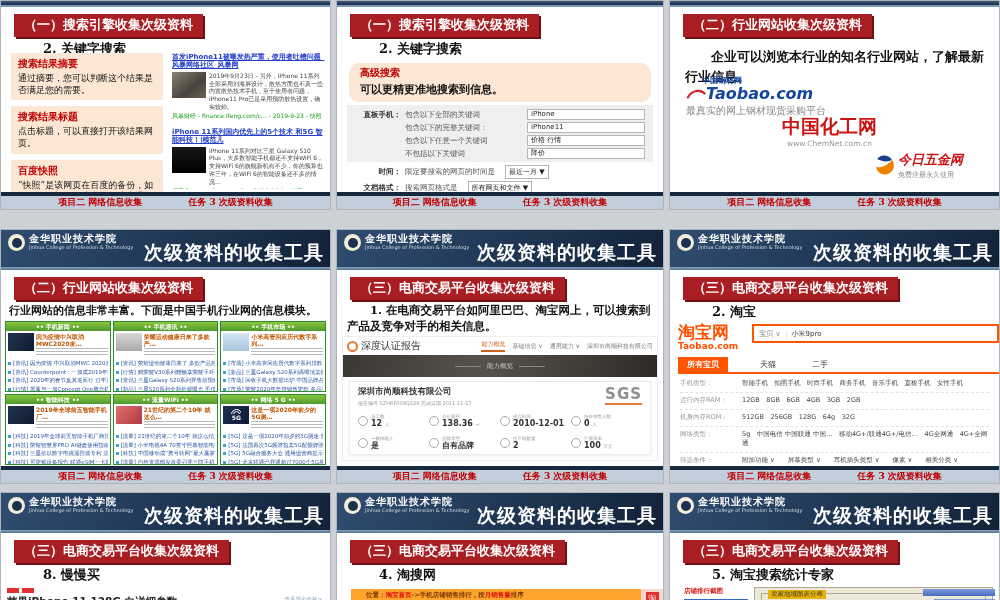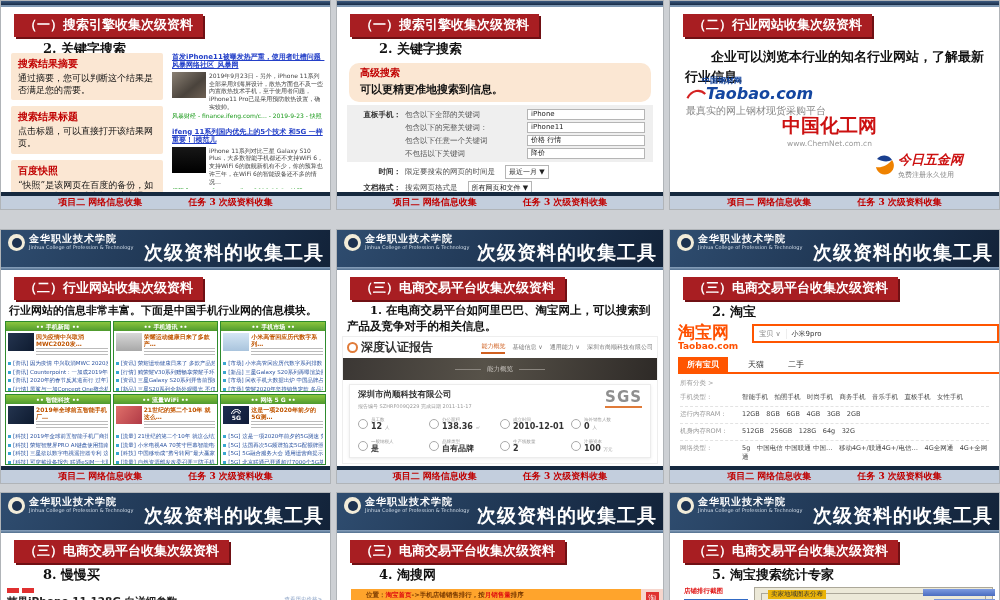--- a/index.html
+++ b/index.html
@@ -67,21 +67,21 @@
   .rdot.on::after{content:"";position:absolute;left:1px;top:1px;width:4px;height:4px;border-radius:50%;background:#444;}
   
   .s3body{margin:10px 15px 0;font-size:13px;font-weight:bold;color:#111;line-height:1.55;text-indent:2em;
           font-family:"DejaVu Serif","Liberation Serif",serif;}
   .steel{position:absolute;left:16px;top:74px;}
   .steel-top{display:flex;align-items:flex-end;gap:2px;}
   .steel-badge{color:#1446a0;font-weight:bold;font-size:8px;margin-left:16px;}
   .steel-brand{color:#1446a0;font-weight:bold;font-style:italic;font-size:16px;line-height:1;display:flex;align-items:center;}
   .steel-tag{color:#888;font-size:10px;margin-top:2px;}
   .chem{position:absolute;left:112px;top:116px;text-align:center;}
-  .chem-brand{color:#cc1111;font-weight:bold;font-size:19px;line-height:1.1;font-family:Liberation Mono, monospace;}
+  .chem-brand{color:#cc1111;font-weight:bold;font-size:19px;line-height:1.1;font-family:Liberation Sans, sans-serif;}
   .chem-url{color:#999;font-size:7.5px;margin-top:1px;}
   .hw{position:absolute;left:204px;top:148px;display:flex;gap:4px;align-items:center;}
   .hw-txt .hw-brand{color:#cc1111;font-weight:bold;font-size:13px;font-style:italic;font-family:"DejaVu Serif","Liberation Serif",serif;}
   .hw-txt .hw-tag{color:#888;font-size:7px;margin-top:1px;}
   
   .s4body{margin:3px 8px 0;font-size:11px;font-weight:bold;color:#111;font-family:"DejaVu Serif","Liberation Serif",serif;white-space:nowrap;}
   .modgrid{margin:3px 4px 0;display:grid;grid-template-columns:1fr 1fr 1fr;gap:2px;}
   .mod{border:1px solid #2e8b2e;background:#fff;height:69px;overflow:hidden;}
   .mod-h{height:9px;line-height:9px;background:linear-gradient(#8cc63f,#4e9a2e);color:#fff;
          font-size:6px;font-weight:bold;text-align:center;white-space:nowrap;}
@@ -102,21 +102,21 @@
   .mlist{list-style:none;margin:1px 0 0;padding:0 2px;}
   .mlist li{display:flex;align-items:center;gap:2px;font-size:5.5px;color:#2a52a0;line-height:1.55;
             white-space:nowrap;overflow:hidden;}
   .mlist .bullet{width:3px;height:3px;background:#3aa6d0;flex:0 0 auto;}
   
   .s5body{margin:2px 10px 0;font-size:11.5px;font-weight:bold;color:#111;line-height:1.4;text-indent:2em;
           font-family:"DejaVu Serif","Liberation Serif",serif;}
   .rep{margin:2px 5px 0;border:1px solid #eee;}
   .rep-head{display:flex;align-items:center;padding:2px 4px;gap:3px;}
   .rep-dot{width:7px;height:7px;border:2px solid #e07b39;border-radius:50%;flex:0 0 auto;}
-  .rep-brand{font-size:12px;font-weight:bold;color:#333;}
+  .rep-brand{font-size:10px;font-weight:normal;color:#333;}
   .rep-tabs{margin-left:auto;display:flex;gap:7px;align-items:center;}
   .rep-tab{font-size:6px;color:#777;white-space:nowrap;}
   .rep-tab.on{color:#d06020;border-bottom:2px solid #d06020;padding-bottom:1px;}
   .rep-banner{height:22px;background:linear-gradient(100deg,#3b3734,#575249 45%,#2e2a27);
               color:#cbc7c2;display:flex;align-items:center;justify-content:center;gap:6px;font-size:6.5px;}
   .rep-banner .line{width:26px;height:1px;background:#8b867f;}
   .rep-card{margin:4px 6px 5px;border:1px solid #ececec;box-shadow:0 1px 3px rgba(0,0,0,.08);padding:4px 8px;position:relative;}
   .rc-name{font-size:8.5px;font-weight:bold;color:#333;}
   .rc-meta{font-size:5px;color:#9a9a9a;margin-top:2px;}
   .sgs{position:absolute;right:8px;top:4px;font-size:15px;font-weight:bold;color:#8f8f8f;letter-spacing:1px;
@@ -127,21 +127,21 @@
   .stat .lb{font-size:4.5px;color:#9a9a9a;display:block;}
   .stat .vl{font-size:8px;font-weight:bold;color:#333;display:block;line-height:1.2;white-space:nowrap;}
   .stat .un{font-size:4.5px;color:#9a9a9a;font-weight:normal;}
   
   .tb-top{display:flex;align-items:flex-start;margin:3px 0 0 8px;}
   .tb-logo .cn{color:#ff5000;font-weight:bold;font-size:17px;line-height:1;font-family:"DejaVu Serif","Liberation Serif",serif;}
   .tb-logo .en{color:#ff5000;font-weight:bold;font-size:9px;line-height:1.2;}
   .tb-search{margin-left:14px;flex:1;border:2px solid #ff5500;height:15px;display:flex;align-items:center;font-size:7px;background:#fff;}
   .tb-cat{color:#888;padding:0 5px;border-right:1px solid #eee;white-space:nowrap;}
   .tb-q{color:#333;padding-left:5px;}
-  .tb-tabs{display:flex;gap:16px;align-items:flex-end;margin:5px 0 0 8px;border-bottom:2px solid #ff5500;padding-bottom:0;}
+  .tb-tabs{display:flex;gap:28px;align-items:flex-end;margin:5px 0 0 8px;border-bottom:2px solid #ff5500;padding-bottom:0;}
   .tb-tab{font-size:8px;color:#333;padding:2px 4px;}
   .tb-tab.on{background:#ff5500;color:#fff;font-weight:bold;padding:2px 9px;}
   .tb-allcat{margin:5px 0 0 10px;font-size:6.5px;color:#999;}
   .tb-filters{margin:2px 10px 0;}
   .tb-frow{display:flex;padding:3.5px 0;border-bottom:1px dashed #e3e3e3;}
   .tb-flabel{width:62px;flex:0 0 auto;color:#999;font-size:6.5px;}
   .tb-fvals{color:#444;font-size:6.5px;white-space:pre-wrap;}
   
   .s7prod{margin:4px 6px 0;position:relative;}
   .s7badges{display:flex;gap:3px;}
@@ -211,21 +211,21 @@
         <div class="s1right">
           <div class="result">
             <a class="rtitle">首发iPhone11被曝发热严重，使用者吐槽问题_风暴网络社区_风暴网</a>
             <div class="rbody">
               <div class="rthumb t-photo"></div>
               <div class="rsnip">2019年9月23日 - 另外，iPhone 11系列全部采用刘海屏设计，散热方面也不及一些内置散热技术手机，至于使用者问题，iPhone11 Pro已是采用预防散热设置，确实较帅。</div>
             </div>
             <div class="rsrc">风暴财经 - finance.ifeng.com/c... - 2019-9-23 - 快照</div>
           </div>
           <div class="result">
-            <a class="rtitle">ifeng 11系列国内优先上的5个技术 和5G 一样重要！|模范儿</a>
+            <a class="rtitle">iPhone 11系列国内优先上的5个技术 和5G 智能科技！|模范儿</a>
             <div class="rbody">
               <div class="rthumb t-phones"></div>
               <div class="rsnip">iPhone 11系列对比三星 Galaxy S10 Plus，大多数智能手机都还不支持WiFi 6，支持WiFi 6的旗舰新机有不少，你的预算也许三年，在WiFi 6的智能设备还不多的情况…</div>
             </div>
             <div class="rsrc">模范儿 - www.fam.com/f... - 2019-10-1 - 快照</div>
           </div>
 
         </div>
       </div>
       <div class="sfoot">
@@ -750,21 +750,20 @@
         <div class="tb-search">
           <span class="tb-cat">宝贝 ∨</span>
           <span class="tb-q">小米9pro</span>
         </div>
       </div>
       <div class="tb-tabs">
         <span class="tb-tab on">所有宝贝</span>
         <span class="tb-tab">天猫</span>
         <span class="tb-tab">二手</span>
       </div>
-      <div class="tb-allcat">所有分类 &gt;</div>
       <div class="tb-filters">
 
           <div class="tb-frow">
             <span class="tb-flabel">手机类型：</span>
             <span class="tb-fvals">智能手机　拍照手机　时尚手机　商务手机　音乐手机　直板手机　女性手机</span>
           </div>
 
           <div class="tb-frow">
             <span class="tb-flabel">运行内存RAM：</span>
             <span class="tb-fvals">12GB　8GB　6GB　4GB　3GB　2GB</span>

